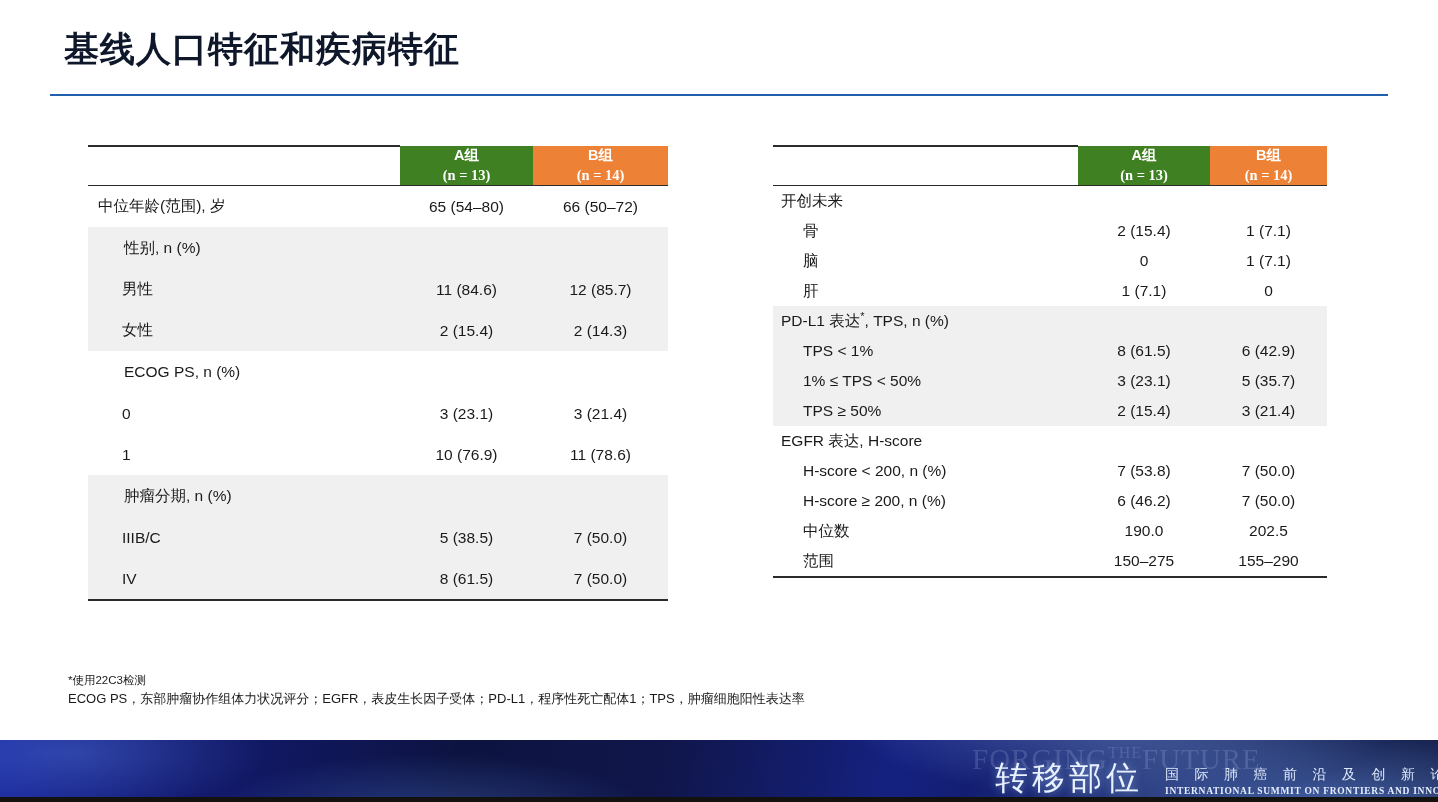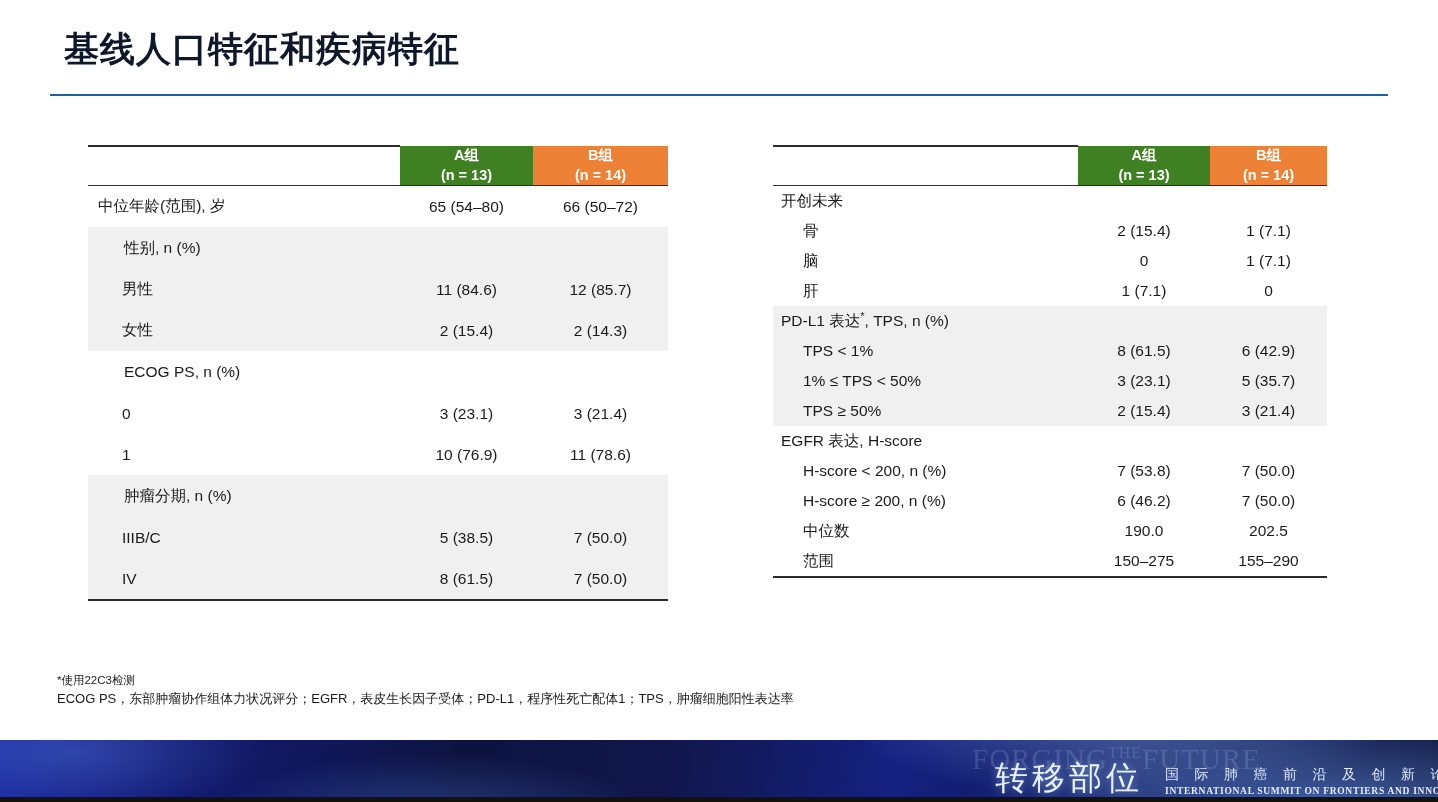--- a/index.html
+++ b/index.html
@@ -65,21 +65,21 @@
     border-top: 2.5px solid #2b2b2b;
   }
   .hdr-cell {
     color: #ffffff;
     font-weight: bold;
     font-size: 14.5px;
     text-align: center;
     line-height: 1.35;
     padding: 10px 2px 10px 2px;
   }
-  .hdr-cell .ln2 { display: block; }
+  .hdr-cell .ln2 { display: block; font-family: Liberation Serif, serif; }
   .hdr-rule td {
     border-bottom: 1.5px solid #2b2b2b;
     height: 0;
     font-size: 0;
     line-height: 0;
   }
 
   
   .r td {
     font-size: 15.5px;
@@ -115,21 +115,21 @@
 
   sup.star {
     font-size: 11px;
     vertical-align: super;
     line-height: 0;
   }
 
   
   .footnotes {
     position: absolute;
-    left: 57px;
+    left: 68px;
     top: 672px;
     width: 1320px;
   }
   .fn-1 {
     font-size: 11.5px;
     color: #1a1a1a;
     line-height: 1.5;
     white-space: nowrap;
   }
   .fn-2 {

